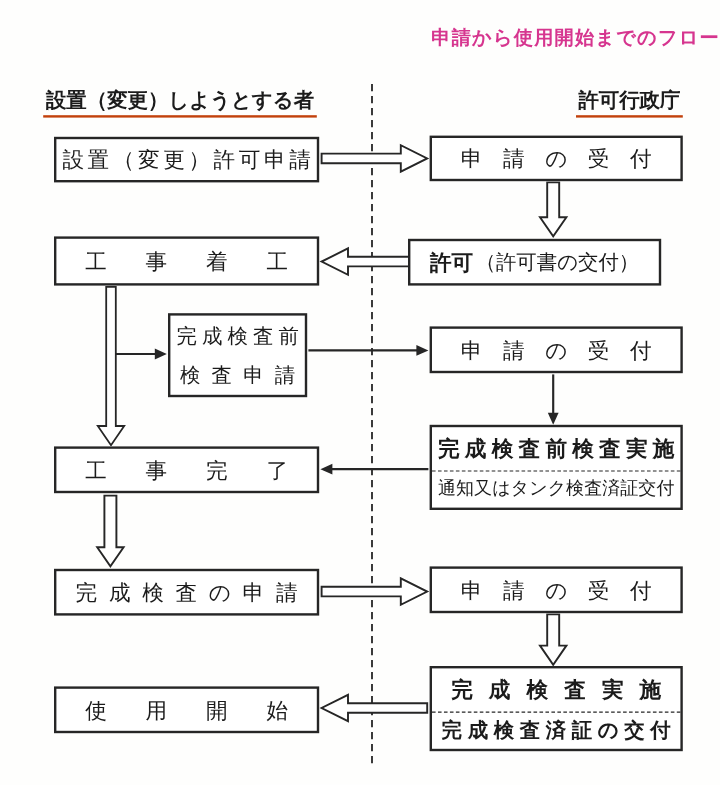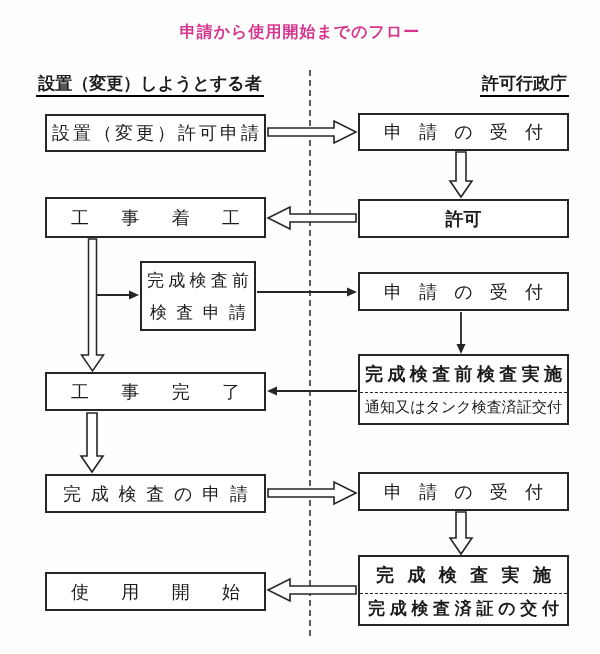--- a/index.html
+++ b/index.html
@@ -2,27 +2,27 @@
 <html><head>
 <meta charset="utf-8">
 <style>
   html,body{margin:0;padding:0;background:#ffffff;}
   #canvas{
     position:relative;width:600px;height:654px;background:#fefefd;
     font-family:"DejaVu Sans","Liberation Sans",sans-serif;
     color:#1b1b1b;overflow:hidden;
   }
   .title{
-    position:absolute;top:22px;left:0;width:600px;text-align:center;
+    position:absolute;top:22px;left:0;width:600px;text-align:right;
     font-size:16px;font-weight:bold;letter-spacing:1px;
   }
   .col-header{
     position:absolute;font-size:17px;font-weight:bold;text-align:center;
   }
-  .col-header span{border-bottom:2px solid #000000;padding:0 2px 2px 2px;}
+  .col-header span{border-bottom:2px solid #c2410c;padding:0 2px 2px 2px;}
   .box{
     position:absolute;border:2px solid #262626;background:#fff;
     box-sizing:border-box;display:flex;align-items:center;justify-content:center;
     font-size:18px;
   }
   .jchars{display:flex;justify-content:space-between;align-items:center;flex:1;}
   .vstack{flex-direction:column;align-items:stretch;justify-content:center;}
   .sect{display:flex;align-items:center;box-sizing:border-box;}
   .dash-top{border-top:1.6px dashed #262626;}
   .bold{font-weight:bold;}
@@ -152,22 +152,23 @@
   <div class="box" style="left:358px;top:113px;width:211px;height:38px;">
     <div class="jchars pad-lg">
         <span>申</span>
         <span>請</span>
         <span>の</span>
         <span>受</span>
         <span>付</span>
       </div>
   </div>
 
-  <div class="box" style="left:358px;top:199px;width:211px;height:39px;gap:2px;font-size:17px;">
+  <div class="box" style="left:340px;top:199px;width:211px;height:39px;gap:2px;font-size:17px;">
     <span class="bold" style="font-size:18px;">許可</span>
+    <span>（許可書の交付）</span>
   </div>
 
   <div class="box" style="left:358px;top:272px;width:211px;height:39px;">
     <div class="jchars pad-lg">
         <span>申</span>
         <span>請</span>
         <span>の</span>
         <span>受</span>
         <span>付</span>
       </div>

